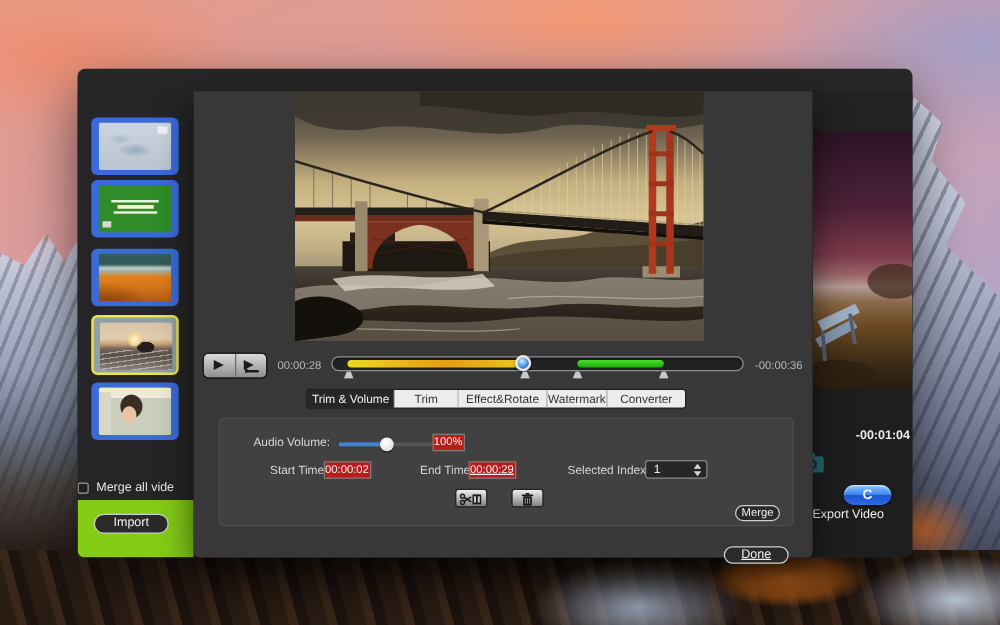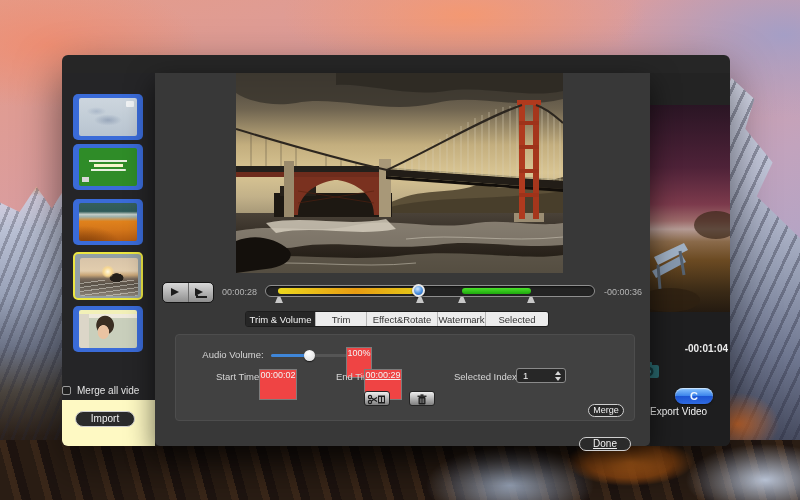--- a/index.html
+++ b/index.html
@@ -75,21 +75,21 @@
       background:repeating-linear-gradient(172deg, transparent 0 3px, rgba(242,240,230,.45) 3px 4px); }
   .th5 { background:
       linear-gradient(180deg,#f2f0b8 0 4px, transparent 4px),
       linear-gradient(90deg,#dcd6c8 0 10px, transparent 10px),
       radial-gradient(ellipse 9px 11px at 42% 58%, #eac3a2 0 60%, transparent 67%),
       radial-gradient(ellipse 14px 15px at 45% 40%, #3a2e22 0 60%, transparent 66%),
       linear-gradient(180deg,#efeadc 0 22%,#c9cfbc 22% 100%); }
   .merge-row { position:absolute; left:0; top:312px; width:110px; height:12px; color:#e4e4e4; font-size:10px; white-space:nowrap; }
   .checkbox { position:absolute; left:0; top:1px; width:9px; height:9px; border:1px solid #9a9a9a; border-radius:2px; background:#202020; }
   .merge-row span.lbl { position:absolute; left:15px; top:0; }
-  .side-bottom { position:absolute; left:0; top:327px; width:93px; height:46px; background:#fef9c3; }
+  .side-bottom { position:absolute; left:0; top:327px; width:93px; height:46px; background:#84cc16; }
   .pill { background:#2a2a2a; border:1px solid #cfcfcf; border-radius:9px; color:#f0f0f0; text-align:center; cursor:pointer; }
   .import-btn { position:absolute; left:13px; top:11px; width:60px; height:16px; font-size:10px; line-height:14px; }
 
   
   .right-panel { position:absolute; left:588px; top:18px; width:80px; height:373px; background:#1e1e1f; overflow:hidden; }
   .rp-top { position:absolute; left:0; top:0; width:80px; height:32px; background:#232323; }
   .bench-img { position:absolute; left:0; top:32px; width:80px; height:207px; }
   .total-time { position:absolute; left:0; top:270px; width:78px; text-align:right; font-size:10px; color:#ececec;font-weight:bold; }
   .camera-icon { position:absolute; left:-12px; top:288px; width:22px; height:18px; }
   .export-pill { position:absolute; left:25px; top:315px; width:38px; height:16px; border-radius:9px; border:none;
@@ -130,32 +130,32 @@
     border:1px solid #1e1e1e; }
   .tab { height:16px; line-height:15px; font-size:9.5px; text-align:center; background:#ececec; color:#333;
     border-right:1px solid #b5b5b5; cursor:pointer; }
   .tab:last-child { border-right:none; }
   .tab.selected { background:#262626; color:#f2f2f2; }
   .tw1{width:70px;} .tw2{width:51px;} .tw3{width:71px;} .tw4{width:48px;} .tw5{width:62px;}
 
   .panel { position:absolute; left:20px; top:261px; width:460px; height:87px; background:#414141;
     border:1px solid #4d4d4d; border-radius:4px; }
   .plabel { position:absolute; font-size:9.5px; color:#d6d6d6; white-space:nowrap; }
-  .field { position:absolute; height:31px; background:#ef4444; border:1px solid #7c7c7c; color:#f2f2f2;
-    font-size:9px; text-align:center; line-height:11px; }
-  .lb-av { left:26px; top:14px; width:62px; text-align:center; }
+  .field { position:absolute; height:14px; background:#b91c1c; border:1px solid #7c7c7c; color:#f2f2f2;
+    font-size:9px; line-height:11px; }
+  .lb-av { left:26px; top:14px; width:62px; text-align:right; }
   .vol-track { position:absolute; left:95px; top:19px; width:80px; height:3px; border-radius:2px; background:#555; }
   .vol-fill { position:absolute; left:0; top:0; width:38px; height:3px; border-radius:2px; background:#3f86d8; }
   .vol-knob { position:absolute; left:33px; top:-4px; width:11px; height:11px; border-radius:50%;
     background:radial-gradient(circle at 40% 30%, #fff, #d8d8d8); box-shadow:0 1px 1px rgba(0,0,0,.6); }
   .fld-vol { left:170px; top:12px; width:26px; }
   .lb-st { left:40px; top:36px; width:38px; text-align:right; }
   .fld-st { left:83px; top:34px; width:38px; }
   .lb-et { left:160px; top:36px; width:33px; text-align:right; }
-  .fld-et { left:188px; top:34px; width:38px;text-decoration:underline; }
+  .fld-et { left:199px; top:34px; width:38px;text-decoration:underline; }
   .lb-si { left:278px; top:36px; width:56px; text-align:right; }
   .stepper { position:absolute; left:340px; top:33px; width:50px; height:15px; background:#272727;
     border:1px solid #8a8a8a; border-radius:3px; cursor:pointer; }
   .stepper .val { position:absolute; left:6px; top:1px; font-size:9.5px; color:#f2f2f2; }
   .stepper .arrows { position:absolute; right:1px; top:1px; width:11px; height:11px; }
   .stepper .up { position:absolute; left:2px; top:1px; width:0; height:0; border-bottom:4px solid #d8d8d8;
     border-left:3.5px solid transparent; border-right:3.5px solid transparent; }
   .stepper .dn { position:absolute; left:2px; top:7px; width:0; height:0; border-top:4px solid #d8d8d8;
     border-left:3.5px solid transparent; border-right:3.5px solid transparent; }
   .tool-btn { position:absolute; top:56px; width:26px; height:15px; border:1px solid #242424; border-radius:3px;
@@ -316,21 +316,21 @@
         <div class="marker m4"></div>
       </div>
       <span class="t-time t-rem">-00:00:36</span>
     </div>
 
     <div class="tabs">
       <div class="tab tw1 selected">Trim &amp; Volume</div>
       <div class="tab tw2">Trim</div>
       <div class="tab tw3">Effect&amp;Rotate</div>
       <div class="tab tw4">Watermark</div>
-      <div class="tab tw5">Selected</div>
+      <div class="tab tw5">Converter</div>
     </div>
 
     <div class="panel">
       <div class="plabel lb-av">Audio Volume:</div>
       <div class="vol-track">
         <div class="vol-fill"></div>
         <div class="vol-knob"></div>
       </div>
       <div class="field fld-vol">100%</div>
 

